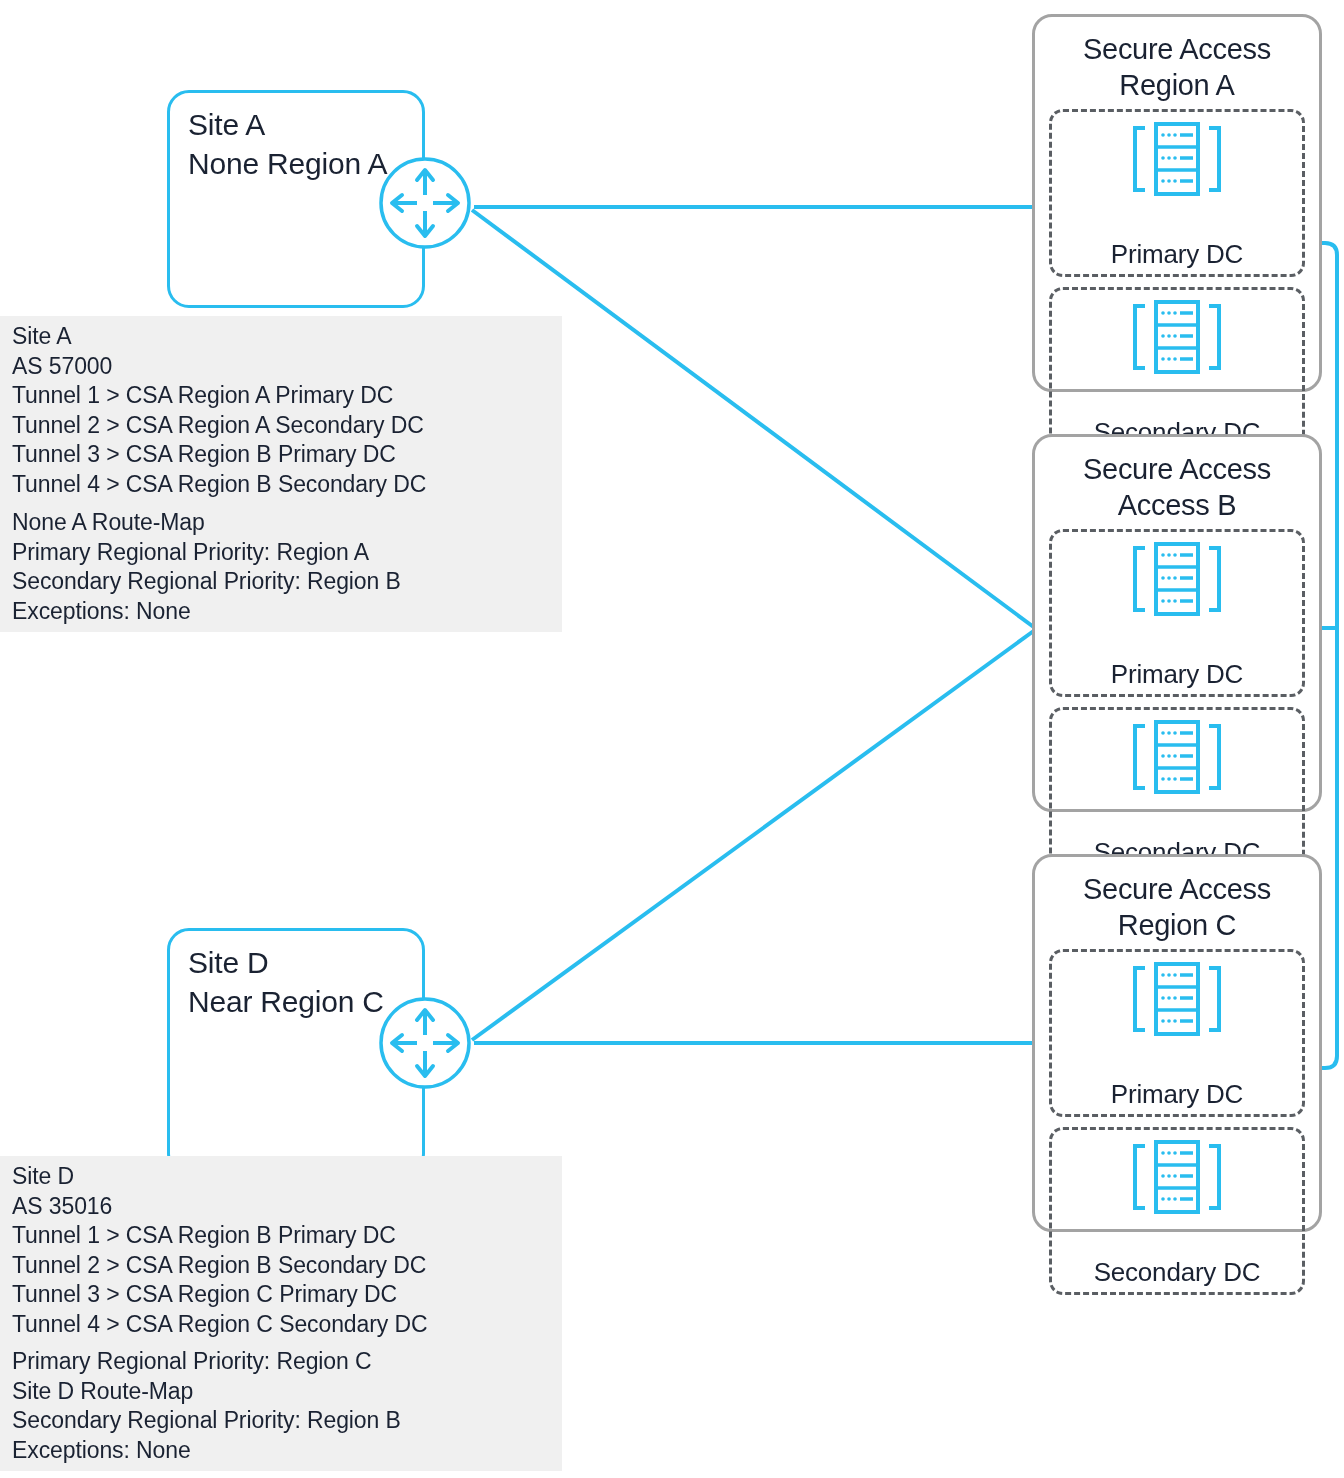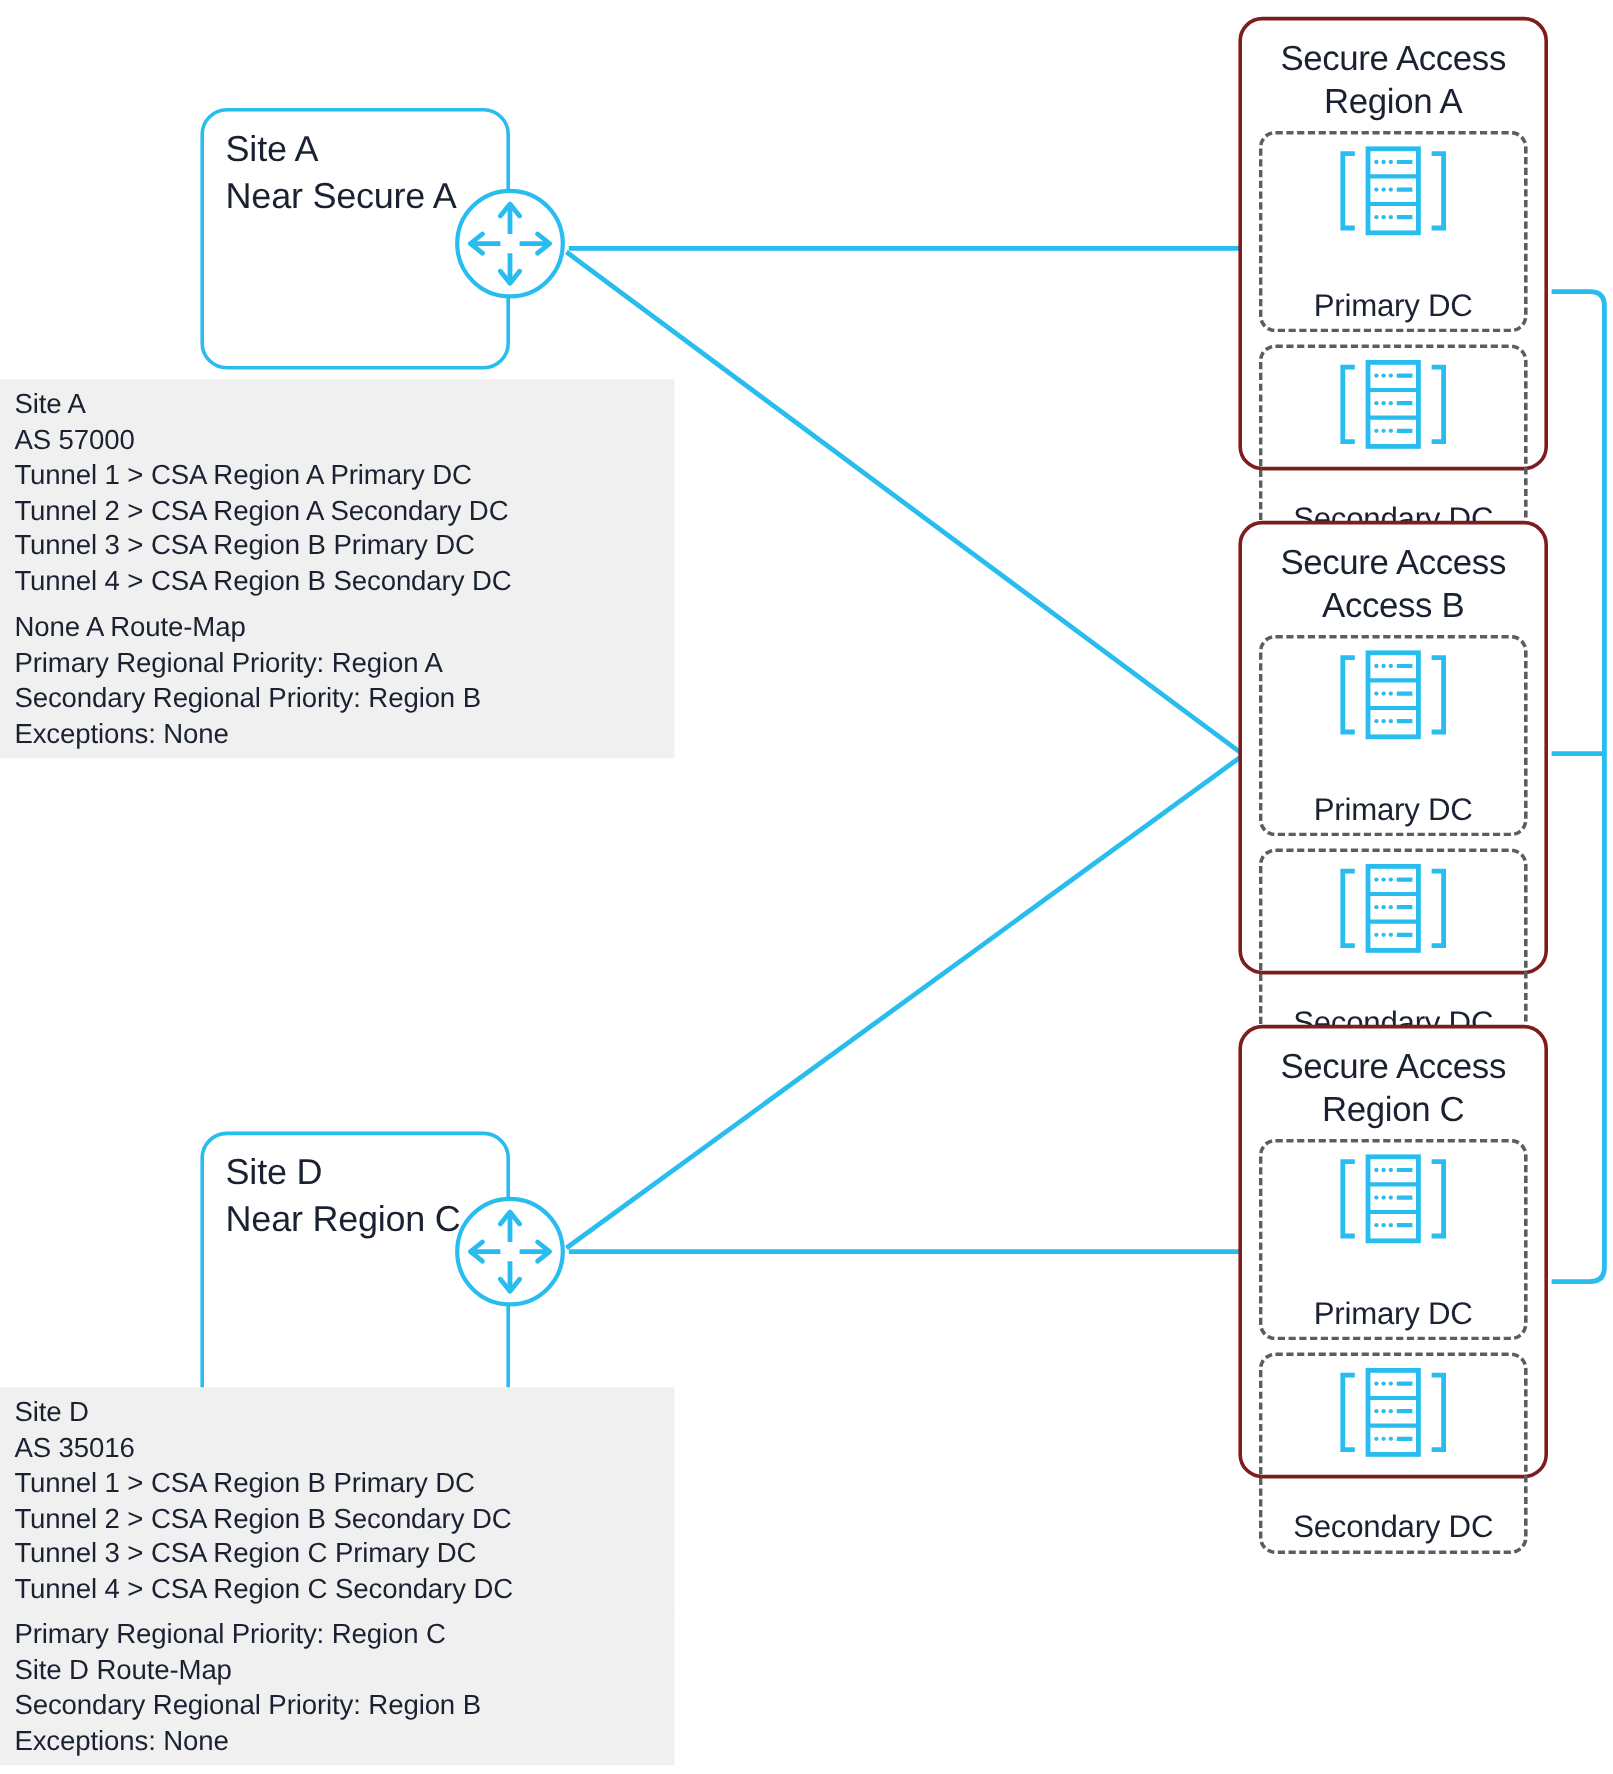--- a/index.html
+++ b/index.html
@@ -53,22 +53,22 @@
     position: absolute;
     width: 96px;
     height: 96px;
     z-index: 4;
   }
 
   
   .region-box {
     position: absolute;
     box-sizing: border-box;
-    width: 258px;
-    border: 3px solid #7f1d1d;
+    width: 290px;
+    border: 3px solid #a3a3a3;
     border-radius: 20px;
     background: #ffffff;
     z-index: 3;
     padding: 14px 14px 14px 14px;
   }
   .region-title {
     text-align: center;
     font-size: 29px;
     line-height: 36px;
     color: #1a2232;
@@ -131,42 +131,42 @@
     <path d="M 474 1043 L 1035 1043" stroke="#29bdef" stroke-width="4" fill="none"></path>
 
     <path d="M 1293 243 L 1325 243 Q 1337 243 1337 255
              L 1337 1056 Q 1337 1068 1325 1068 L 1293 1068" stroke="#29bdef" stroke-width="4" fill="none"></path>
 
     <path d="M 1293 628 L 1337 628" stroke="#29bdef" stroke-width="4" fill="none"></path>
   </svg>
 
   <div class="site-box" style="left:167px; top:90px; width:258px; height:218px;">
     <div class="site-label"><span>Site A</span>
-<span>Near Secure A</span></div>
+<span>None Region A</span></div>
   </div>
 
   <div class="router" style="left:377px; top:155px;">
     <svg width="96" height="96" viewBox="0 0 96 96">
       <circle cx="48" cy="48" r="44" fill="#ffffff" stroke="#29bdef" stroke-width="3.5"></circle>
 
       <path d="M 48 40 L 48 16" stroke="#29bdef" stroke-width="4" fill="none"></path>
       <path d="M 40 25 L 48 15 L 56 25" stroke="#29bdef" stroke-width="4" fill="none" stroke-linecap="round" stroke-linejoin="round"></path>
 
       <path d="M 48 56 L 48 80" stroke="#29bdef" stroke-width="4" fill="none"></path>
       <path d="M 40 71 L 48 81 L 56 71" stroke="#29bdef" stroke-width="4" fill="none" stroke-linecap="round" stroke-linejoin="round"></path>
 
       <path d="M 40 48 L 16 48" stroke="#29bdef" stroke-width="4" fill="none"></path>
       <path d="M 25 40 L 15 48 L 25 56" stroke="#29bdef" stroke-width="4" fill="none" stroke-linecap="round" stroke-linejoin="round"></path>
 
       <path d="M 56 48 L 80 48" stroke="#29bdef" stroke-width="4" fill="none"></path>
       <path d="M 71 40 L 81 48 L 71 56" stroke="#29bdef" stroke-width="4" fill="none" stroke-linecap="round" stroke-linejoin="round"></path>
     </svg>
   </div>
 
-  <div class="site-box" style="left:167px; top:928px; width:258px; height:248px;margin-top:15px;">
+  <div class="site-box" style="left:167px; top:928px; width:258px; height:248px;">
     <div class="site-label"><span>Site D</span>
 <span>Near Region C</span></div>
   </div>
 
   <div class="router" style="left:377px; top:995px;">
     <svg width="96" height="96" viewBox="0 0 96 96">
       <circle cx="48" cy="48" r="44" fill="#ffffff" stroke="#29bdef" stroke-width="3.5"></circle>
       <path d="M 48 40 L 48 16" stroke="#29bdef" stroke-width="4" fill="none"></path>
       <path d="M 40 25 L 48 15 L 56 25" stroke="#29bdef" stroke-width="4" fill="none" stroke-linecap="round" stroke-linejoin="round"></path>
       <path d="M 48 56 L 48 80" stroke="#29bdef" stroke-width="4" fill="none"></path>

